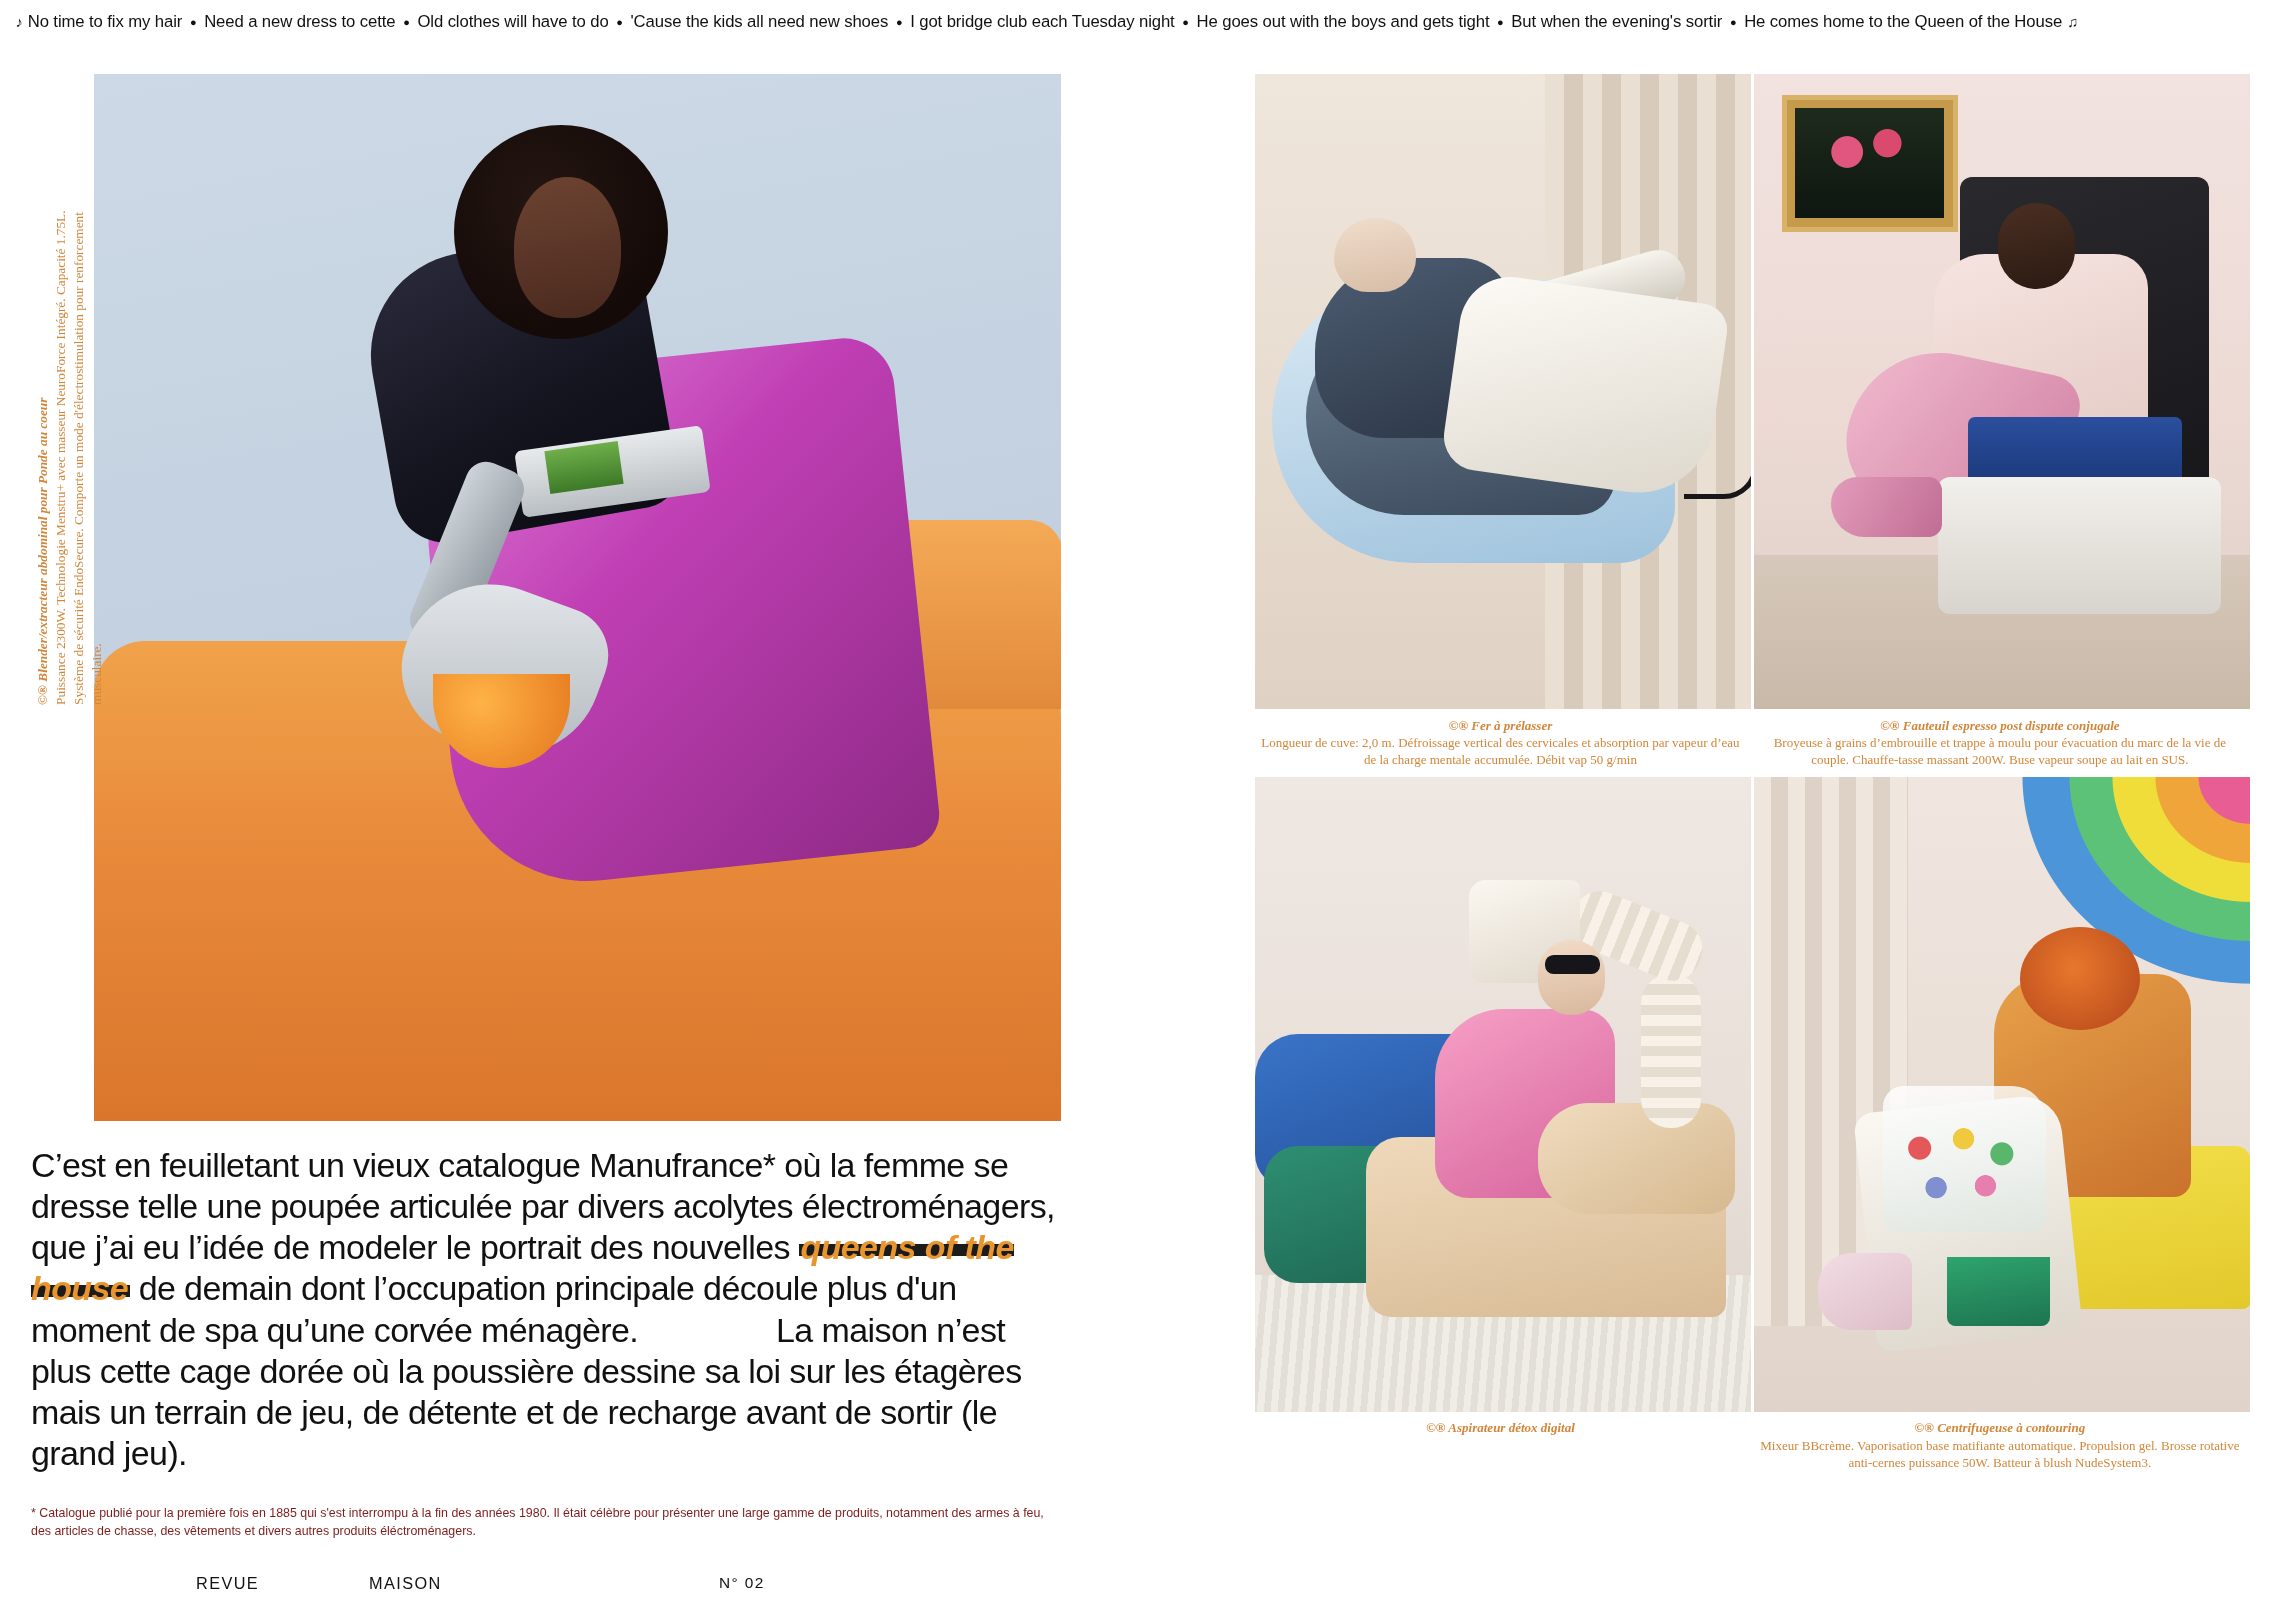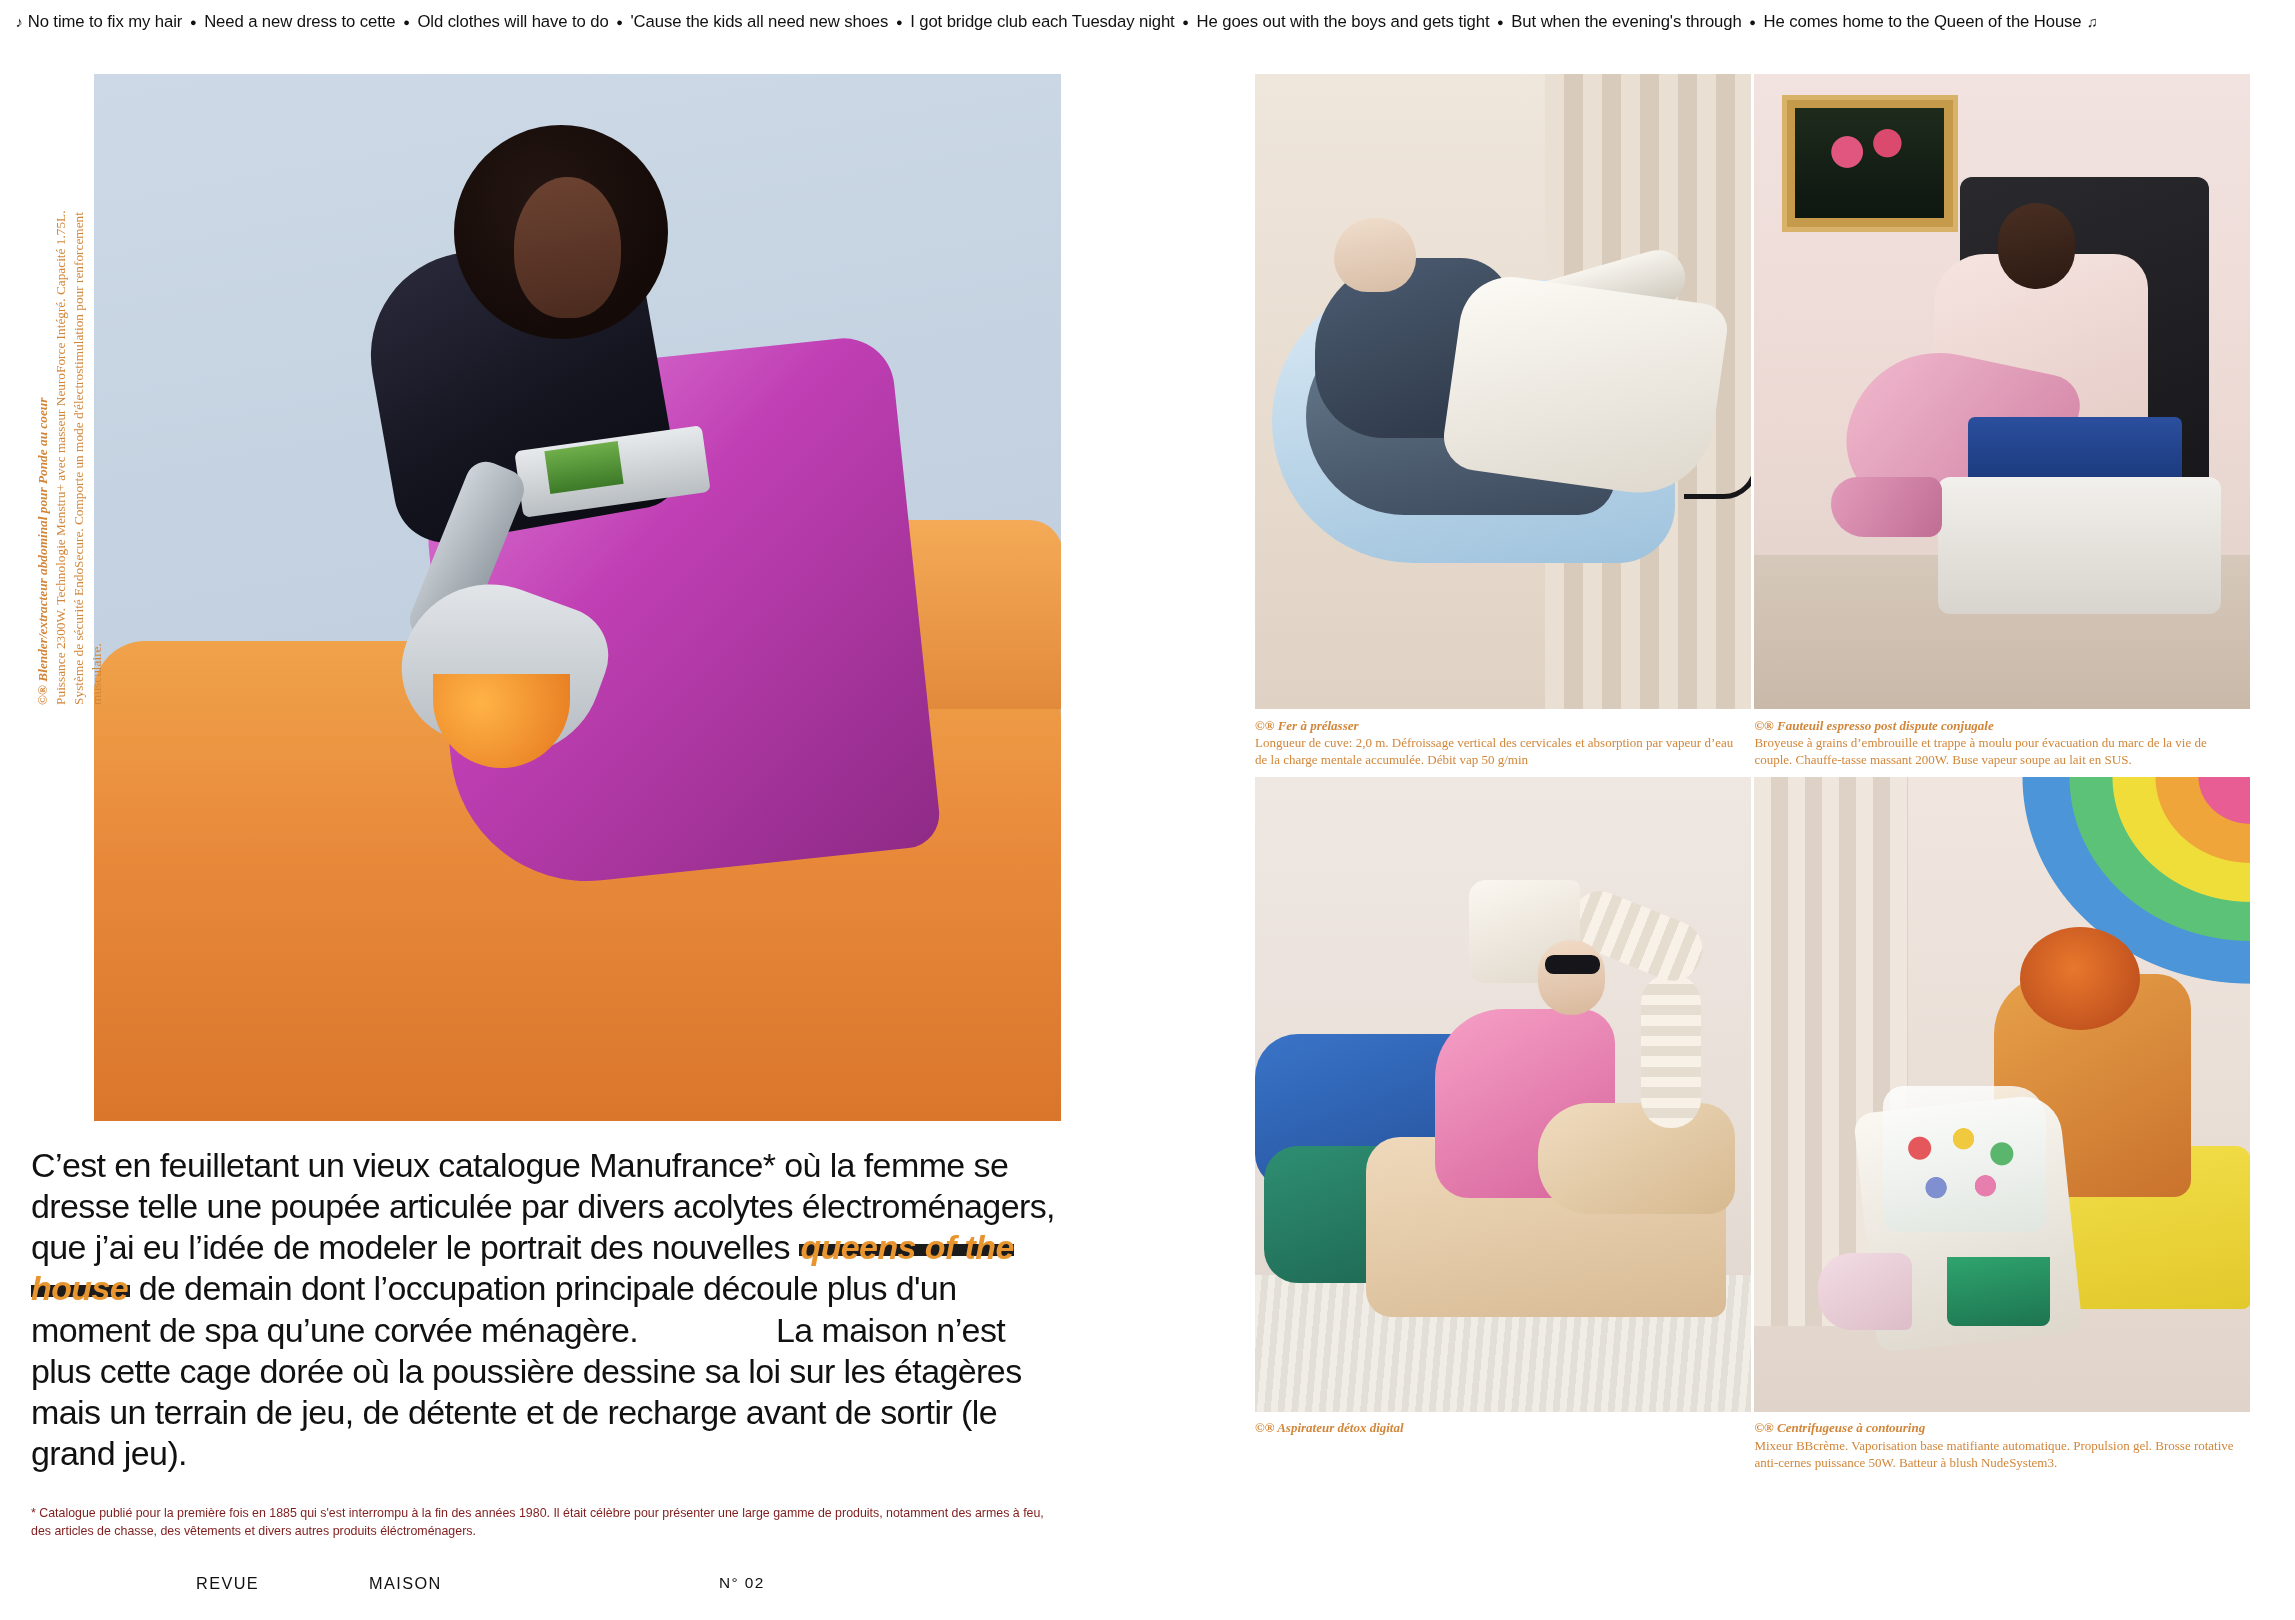--- a/index.html
+++ b/index.html
@@ -215,20 +215,21 @@
 
   
   .grid {
     position: absolute;
     left: 108px; top: 31px;
     width: 995px;
     display: grid;
     grid-template-columns: 496px 496px;
     grid-column-gap: 3.4px;
     grid-row-gap: 8.6px;
+    text-align: center;
   }
   .cell { width: 496px; }
   .cell .photo {
     width: 496px; height: 635px;
     overflow: hidden;
     position: relative;
   }
   .cell .cap {
     font-family: "Liberation Serif", serif;
     font-size: 13px;
@@ -467,21 +468,21 @@
   <span>Need a new dress to cette</span>
   <span class="sep">●</span>
   <span>Old clothes will have to do</span>
   <span class="sep">●</span>
   <span>'Cause the kids all need new shoes</span>
   <span class="sep">●</span>
   <span>I got bridge club each Tuesday night</span>
   <span class="sep">●</span>
   <span>He goes out with the boys and gets tight</span>
   <span class="sep">●</span>
-  <span>But when the evening's through</span>
+  <span>But when the evening's sortir</span>
   <span class="sep">●</span>
   <span>He comes home to the Queen of the House</span>
   <span class="note">♫</span>
 </div>
 
 <div class="spread">
 
   <div class="page-left">
 
     <div class="hero ph-hero">

